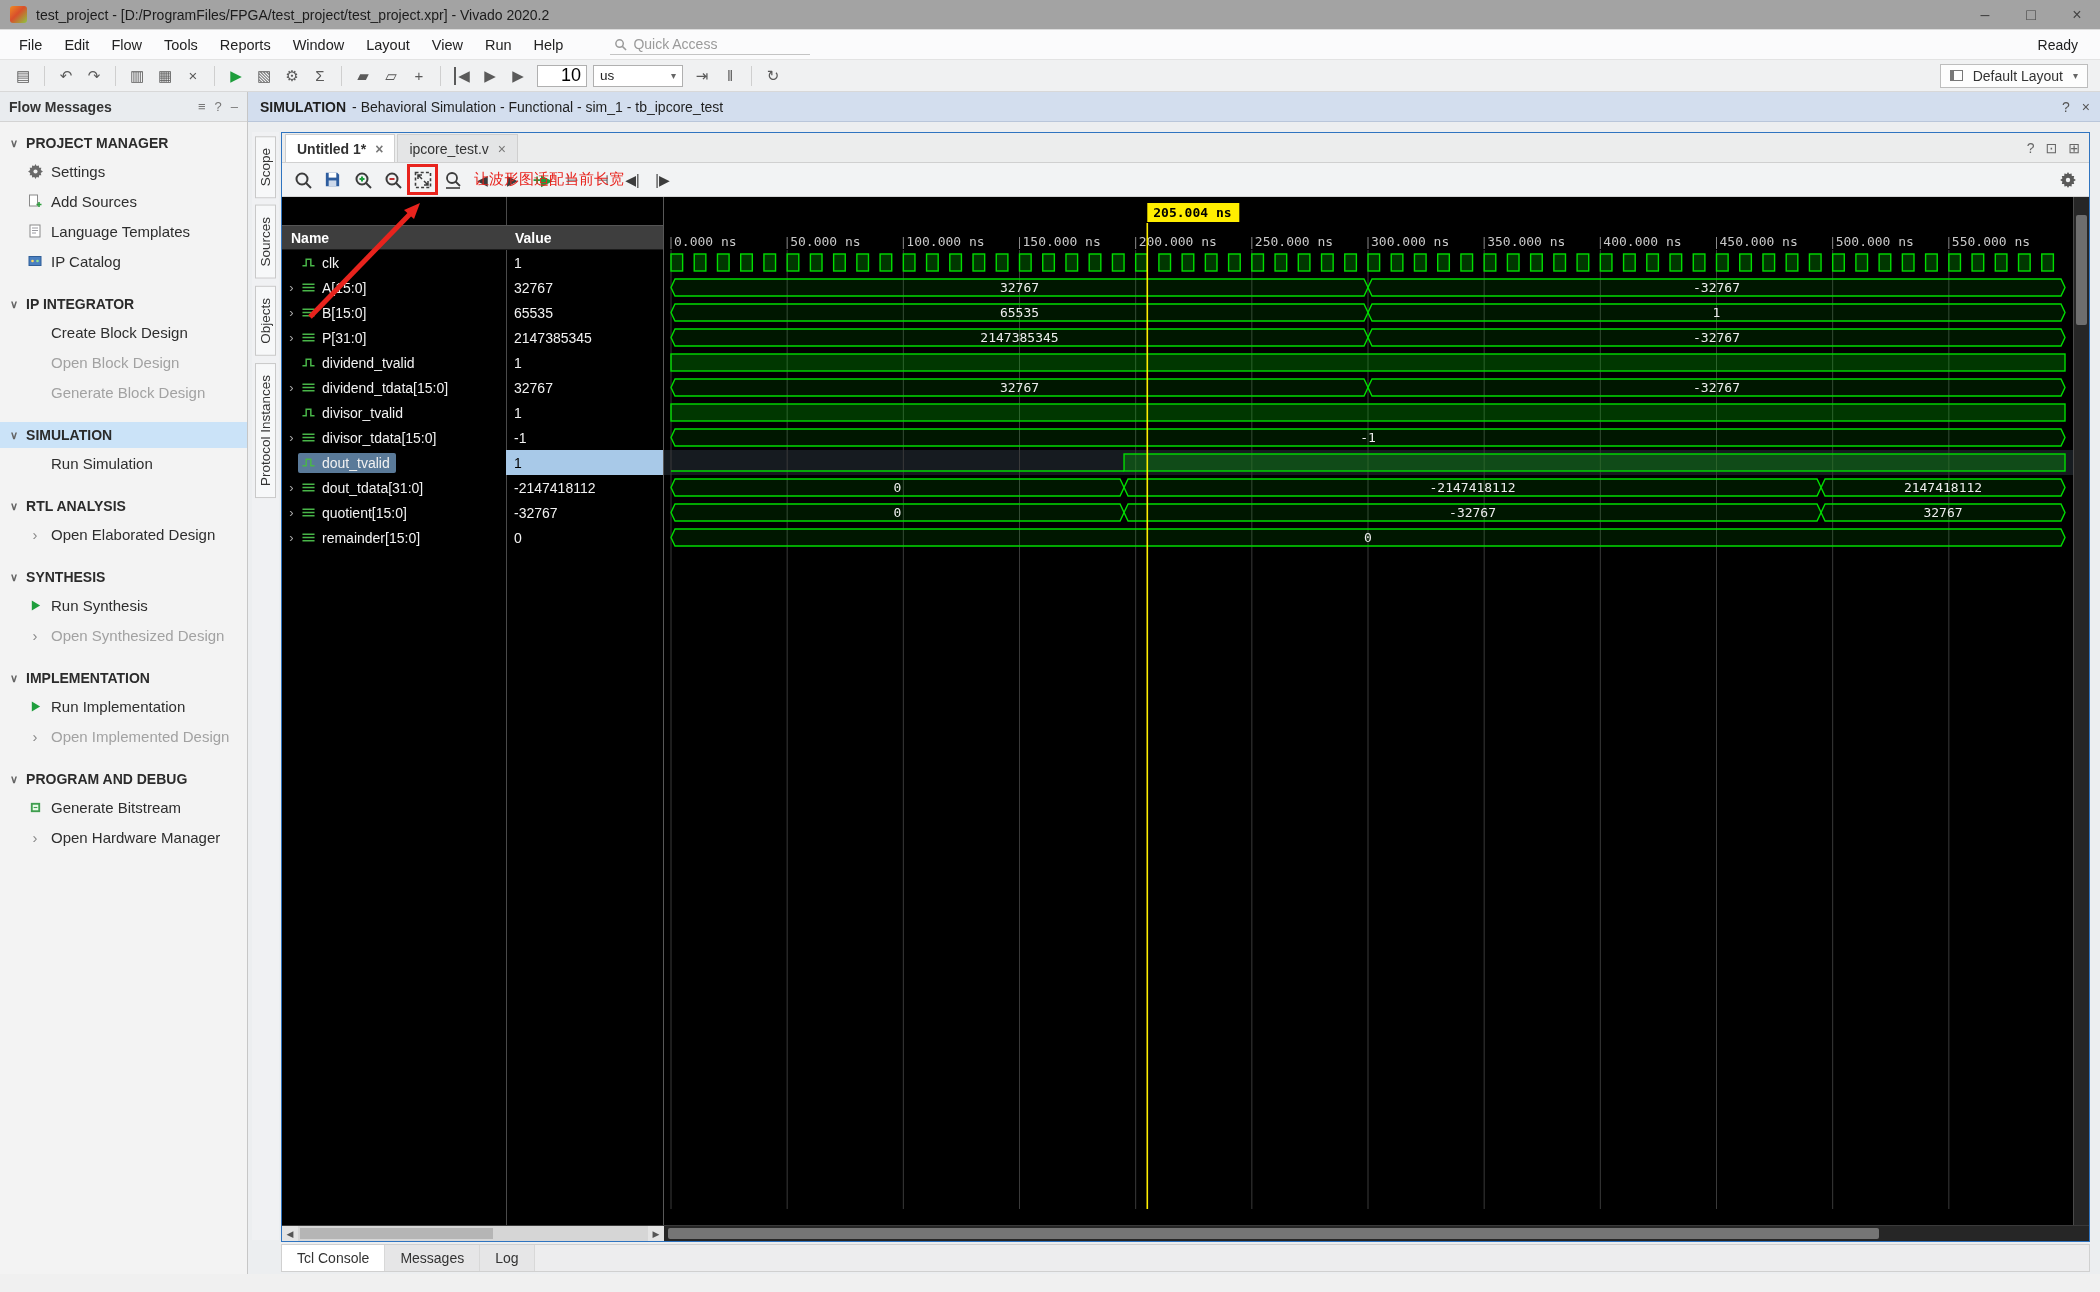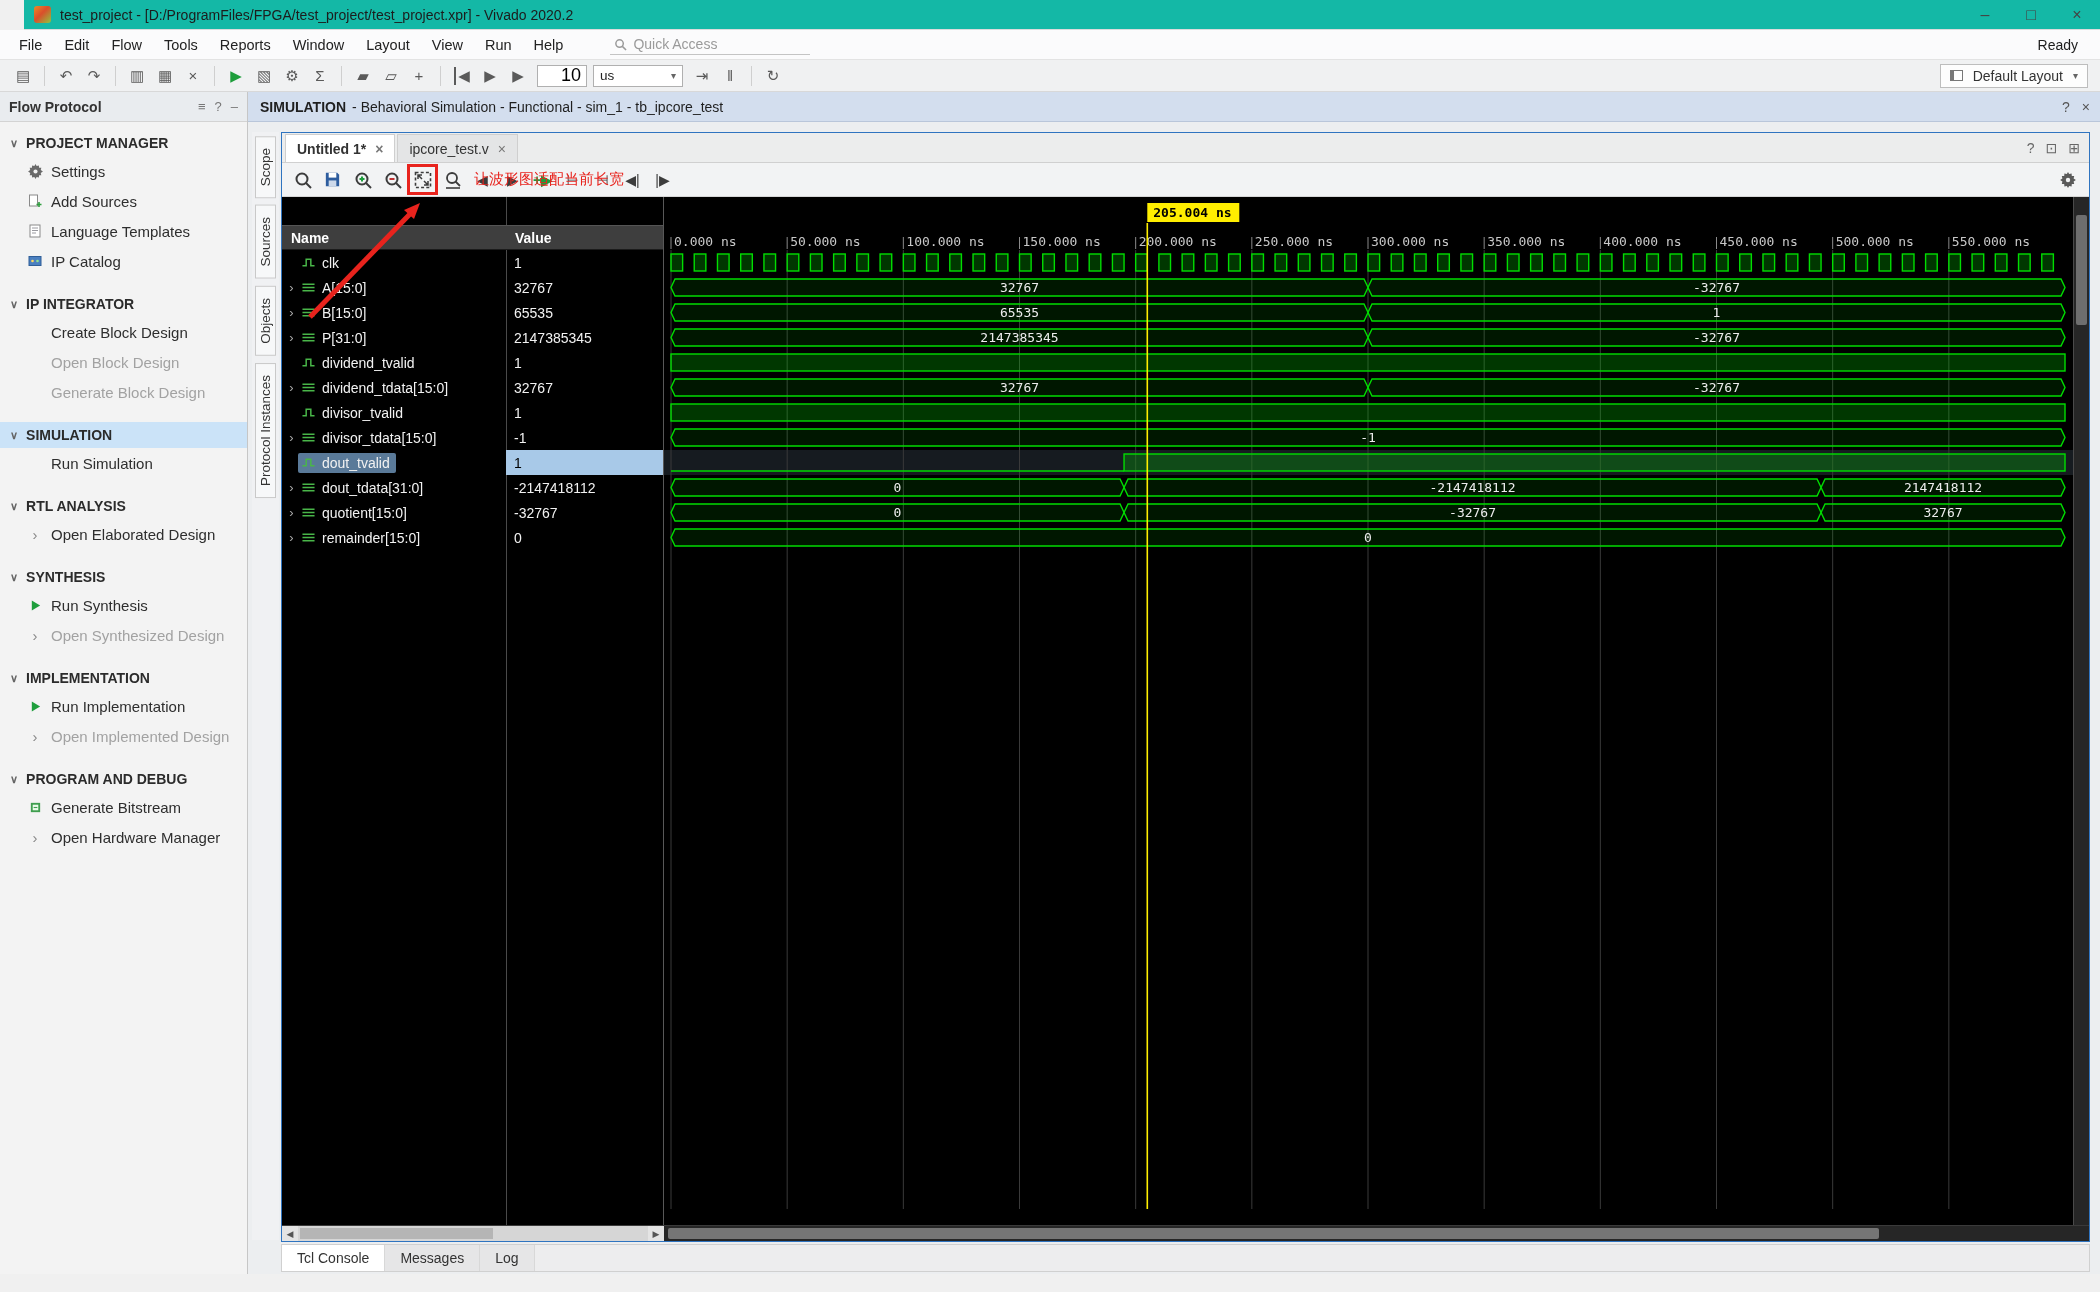--- a/index.html
+++ b/index.html
@@ -1,21 +1,21 @@
 <!DOCTYPE html>
 <html><head>
 <meta charset="utf-8">
 <style>
 *{margin:0;padding:0;box-sizing:border-box;}
 html,body{background:#9a9a9a;}
 .window{width:2100px;height:1292px;position:relative;background:#f0f0f0;overflow:hidden;
   font-family:"Liberation Sans",sans-serif;font-size:15px;color:#222;}
 
 
-.titlebar{height:30px;background:#14b8a6;border-bottom:1px solid #dcdcdc;display:flex;align-items:center;padding-left:10px;margin-left:24px;}
+.titlebar{height:30px;background:#a3a3a3;border-bottom:1px solid #dcdcdc;display:flex;align-items:center;padding-left:10px;}
 .app-icon{width:17px;height:17px;border-radius:3px;margin-right:9px;flex:none;
   background:linear-gradient(135deg,#f08a24 0%,#d94f2b 45%,#8dc63f 100%);}
 .title-text{font-size:14px;color:#1c1c1c;white-space:nowrap;}
 .win-controls{margin-left:auto;display:flex;height:100%;}
 .win-btn{width:46px;display:flex;align-items:center;justify-content:center;font-size:16px;color:#444;}
 
 
 .menubar{height:30px;background:#fbfbfc;border-bottom:1px solid #e3e3e3;display:flex;align-items:center;padding-left:8px;}
 .menu-item{padding:0 11px;font-size:14.5px;color:#222;}
 .quick-access{margin-left:36px;display:flex;align-items:center;gap:6px;border-bottom:1px solid #c4c4c4;color:#9a9a9a;font-size:14px;width:200px;padding:2px 4px;}
@@ -236,21 +236,21 @@
     <div class="layout-select">
       <span class="layout-grid"></span>
       <span>Default Layout</span>
       <span style="font-size:10px;color:#666;">▾</span>
     </div>
   </div>
 
   <div class="body">
     <div class="flownav">
       <div class="fn-header">
-        <span>Flow Protocol</span>
+        <span>Flow Messages</span>
         <span class="fn-header-icons">
             <span>≡</span>
             <span>?</span>
             <span>–</span>
           </span>
       </div>
       <div class="fn-sections">
           <div class="fn-section">
             <div class="fn-title">
               <span class="fn-arrow">∨</span>

